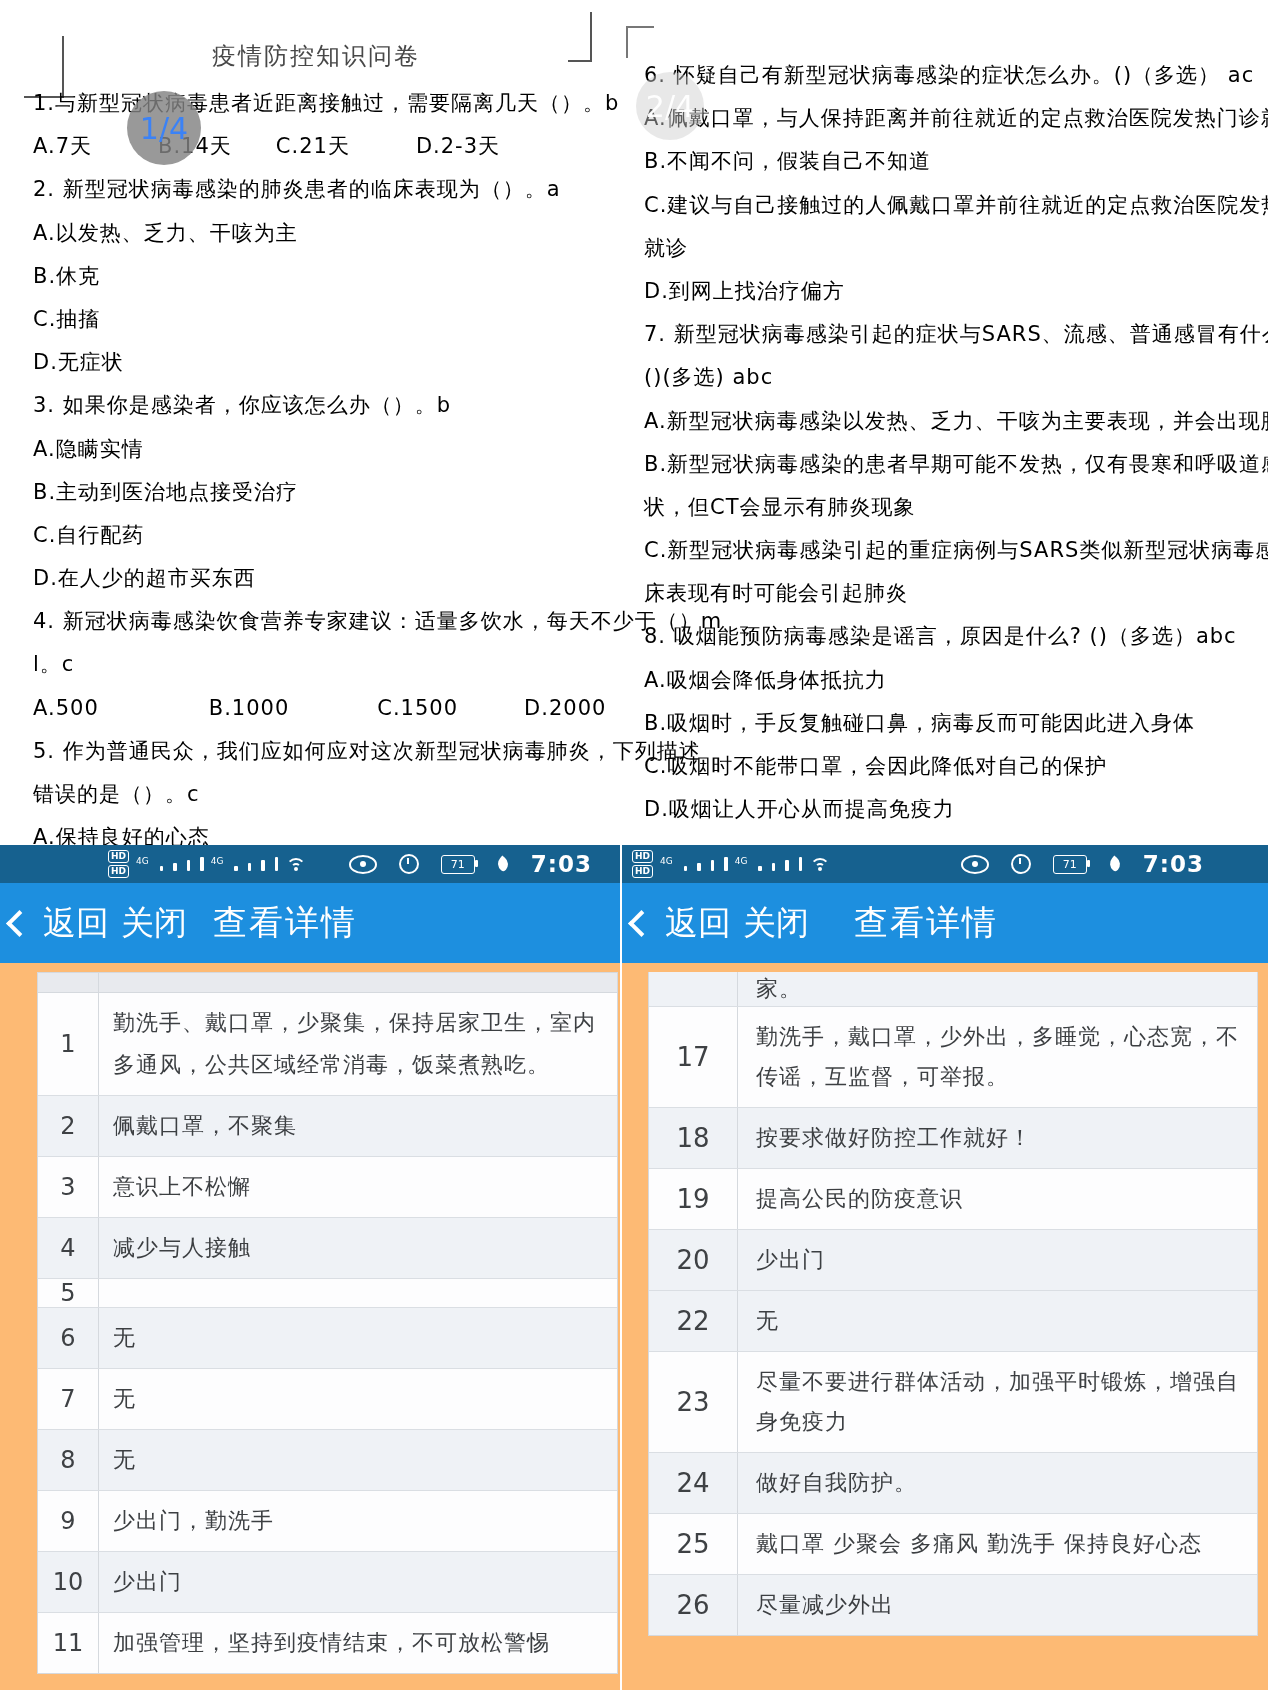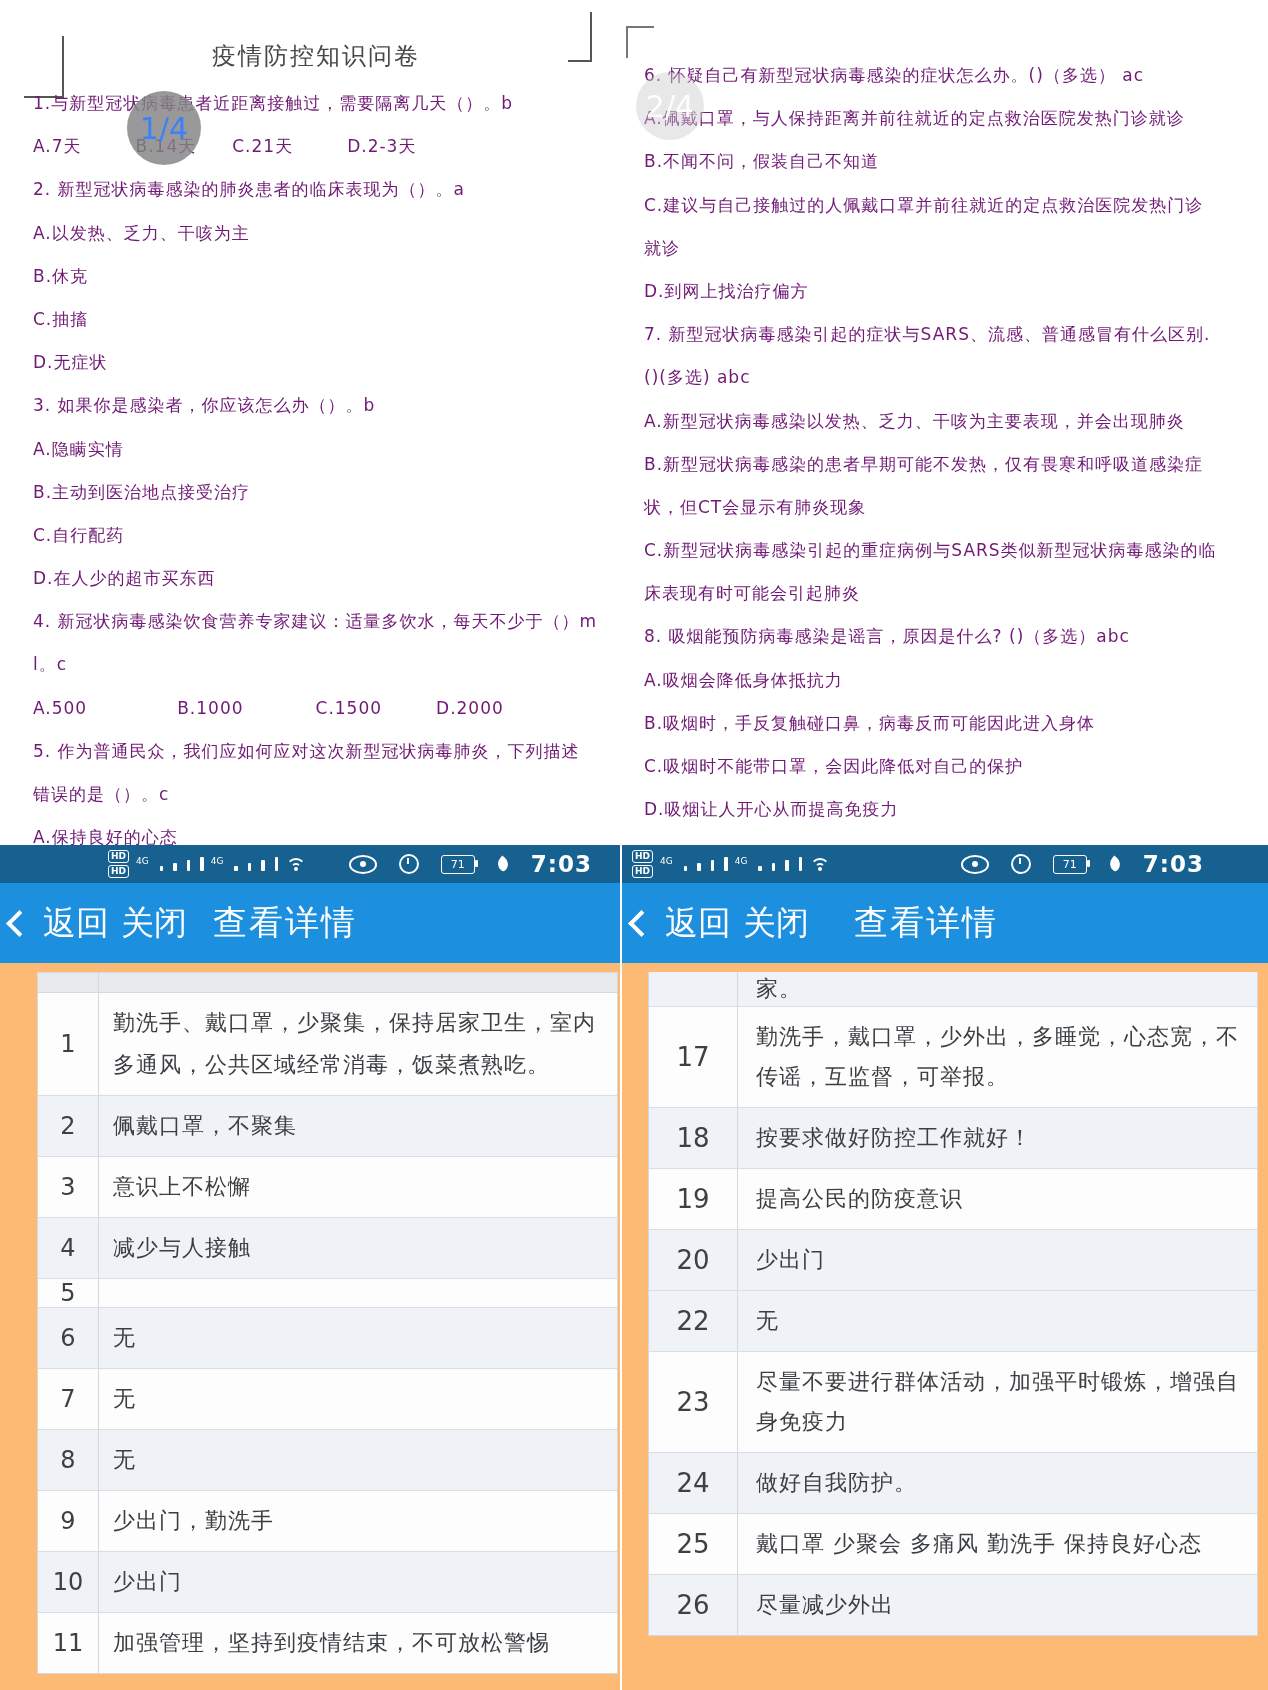--- a/index.html
+++ b/index.html
@@ -6,22 +6,22 @@
   #screen{position:relative;width:1268px;height:1690px;overflow:hidden;background:#fff;
           font-family:"DejaVu Sans",sans-serif;}
 
   
   .doc{position:absolute;left:16px;top:0;width:1120px;height:848px;background:#fff;color:#4e4e4e;}
   .doc-title{position:absolute;left:0;top:40px;width:600px;text-align:center;
              font-size:24px;letter-spacing:2px;color:#484848;}
   .doc-col{position:absolute;}
   .doc-col.left{left:17px;top:82px;width:575px;}
   .doc-col.right{left:628px;top:54px;width:625px;}
-  .doc-line{height:43.2px;line-height:43.2px;font-size:17px;letter-spacing:1px;
-            white-space:nowrap;color:#701a75;}
+  .doc-line{height:43.2px;line-height:43.2px;font-size:21px;letter-spacing:1px;
+            white-space:nowrap;color:#000000;}
   .page-badge{position:absolute;border-radius:50%;display:flex;align-items:center;
               justify-content:center;color:#3b82f6;font-size:30px;z-index:3;}
   .badge-1{left:111px;top:91px;width:74px;height:74px;background:rgba(130,130,130,.82);}
   .badge-2{left:620px;top:72px;width:68px;height:68px;background:rgba(205,205,205,.45);
            color:rgba(255,255,255,.95);}
   .crop{position:absolute;}
   .crop.a{left:8px;top:36px;width:38px;height:60px;border-right:2px solid #555;border-bottom:2px solid #555;}
   .crop.b{left:552px;top:12px;width:22px;height:48px;border-right:2px solid #555;border-bottom:2px solid #555;}
   .crop.c{left:610px;top:26px;width:26px;height:30px;border-left:2px solid #777;border-top:2px solid #777;}
   .crop.d{left:1254px;top:26px;width:14px;height:34px;border-left:2px solid #777;border-top:2px solid #777;}

